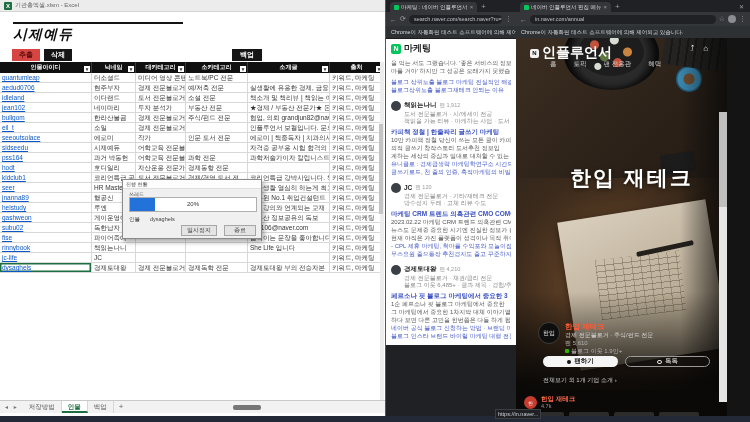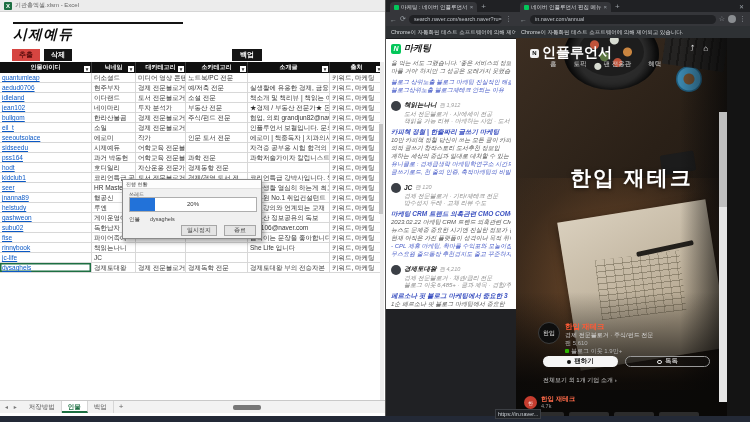--- a/index.html
+++ b/index.html
@@ -55,21 +55,21 @@
   .newtab { font-size:8px; color:#9aa0a6; margin:0 0 1px 4px; }
   .winctl { margin-left:auto; font-size:6px; color:#9aa0a6; padding:0 4px 2px 0; letter-spacing:2px; }
   .toolbar { position:absolute; left:0; top:12px; width:100%; height:14px; background:#35363a; display:flex; align-items:center; gap:3px; padding:0 4px; }
   .navic { font-size:7px; color:#9aa0a6; }
   .omnibox { flex:1; height:9px; background:#202124; border-radius:5px; font-size:5.5px; color:#bdc1c6; line-height:9px; padding:0 5px; white-space:nowrap; overflow:hidden; min-width:0; }
   .avatar8 { width:8px; height:8px; border-radius:50%; background:#8a8d91; flex:none; }
   .infobar { position:absolute; left:0; top:26px; width:100%; height:13px; background:#2e3134; border-bottom:1px solid #1b1c1e; font-size:5.5px; color:#d6d9dc; line-height:13px; padding:0 5px; white-space:nowrap; overflow:hidden; }
 
   
   .mid { left:386px; width:130px; background:#202124; z-index:2; }
-  .mid-content { position:absolute; left:0; top:39px; width:100%; height:270px; background:#fff; overflow:hidden; padding:3px 5px;font-style:italic; }
+  .mid-content { position:absolute; left:0; top:39px; width:100%; height:306px; background:#fff; overflow:hidden; padding:3px 5px; }
   .n-header { display:flex; align-items:center; gap:3px; margin-bottom:4px; }
   .n-badge { width:10px; height:10px; background:#03c75a; border-radius:2px; color:#fff; font-size:7px; font-weight:bold; display:flex; align-items:center; justify-content:center; }
   .n-title { font-size:9px; font-weight:800; color:#181818; }
   .g-line { font-size:6px; color:#5a5a5a; line-height:8px; white-space:nowrap; overflow:hidden; }
   .b-link { font-size:6px; color:#4459c7; line-height:8px; white-space:nowrap; overflow:hidden; }
   .intro-links { margin-top:3px; }
   .result { margin-top:6px; }
   .r-prof { display:flex; align-items:center; gap:3px; height:11px; }
   .r-avatar { width:10px; height:10px; border-radius:50%; background:#3b3f46; flex:none; }
   .r-name { font-size:6.5px; font-weight:bold; color:#222; white-space:nowrap; }

